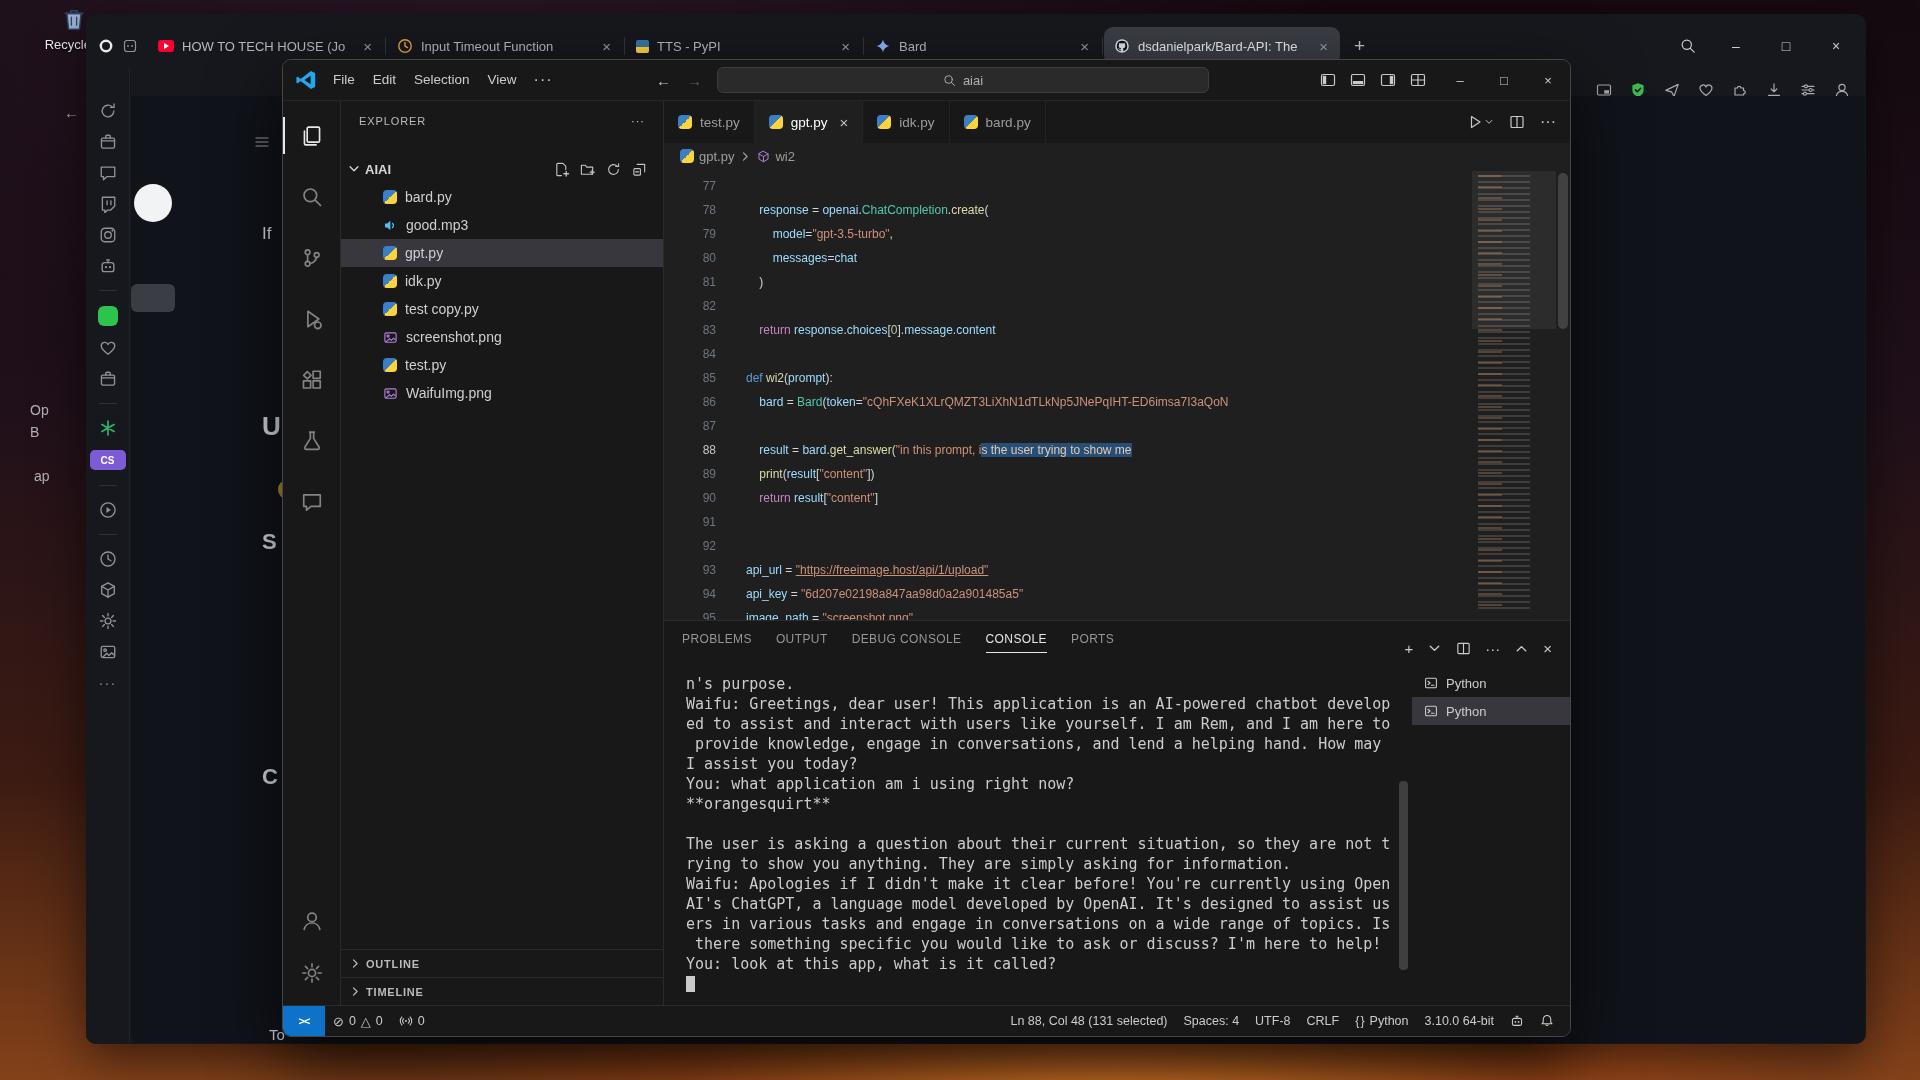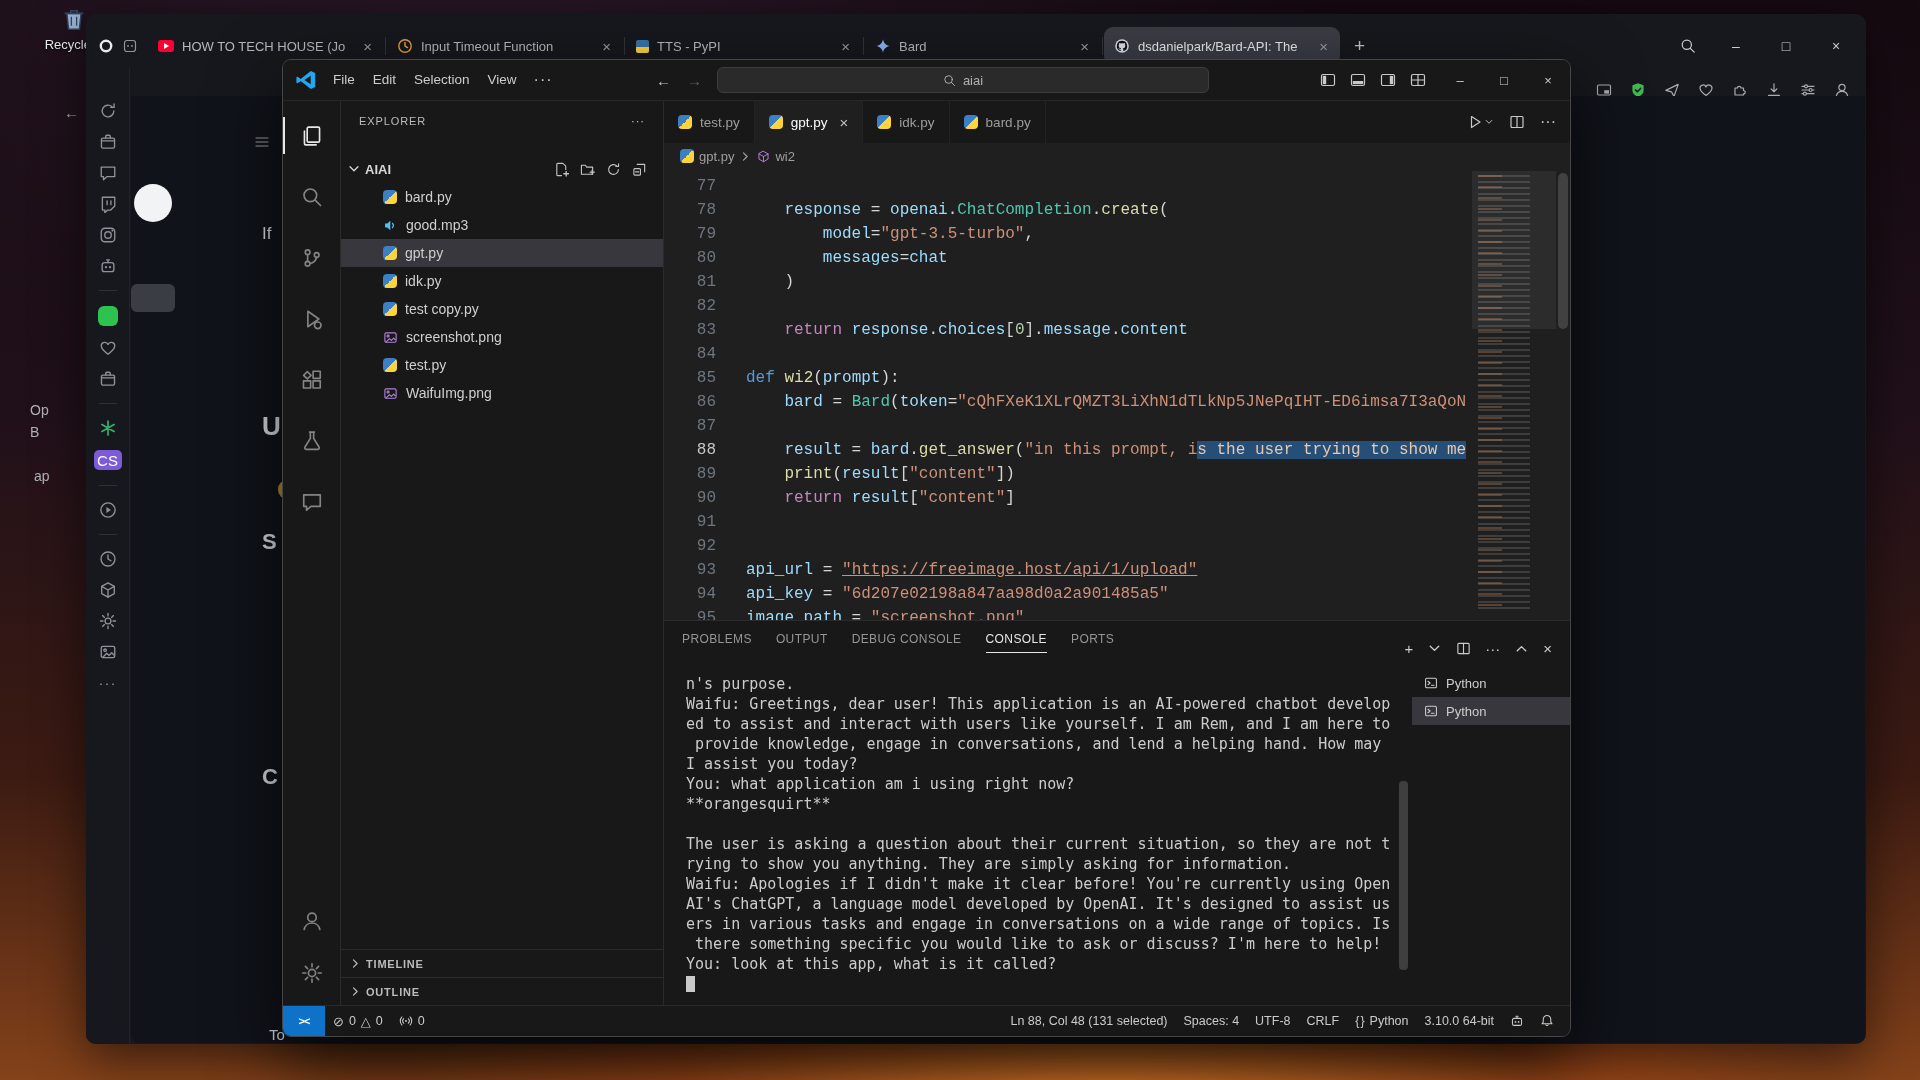--- a/index.html
+++ b/index.html
@@ -31,21 +31,21 @@
   .btab.active{background:#3b3d45;color:#e9eaec}
   .btab:not(.active)::after{content:"";position:absolute;right:-2px;top:10px;bottom:10px;width:1px;background:#33343a}
   .o-newtab{color:#c3c4c8;font-size:19px;margin-left:8px;padding:0 6px}
   .o-winctl{margin-left:auto;display:flex;align-items:center;gap:30px;color:#caccd0;font-size:14px;padding-right:8px}
   .o-winctl .wc{width:20px;text-align:center}
   .o-side{position:absolute;left:0;top:54px;bottom:0;width:44px;background:#17181d;border-right:1px solid #22232a;
     display:flex;flex-direction:column;align-items:center;padding-top:34px;box-sizing:border-box;gap:13px;color:#8e929b}
   .o-side .ic svg{width:18px;height:18px}
   .o-div{width:18px;height:1px;background:#2e3036;margin:2px 0}
   .ic-greensq{width:20px;height:20px;background:#2ec24e;border-radius:6px;display:inline-block}
-  .ic-cs{width:28px;height:20px;background:#7b5cd6;border-radius:5px;color:#fff;font-size:15px;font-weight:400;
+  .ic-cs{width:36px;height:20px;background:#7b5cd6;border-radius:5px;color:#fff;font-size:10px;font-weight:700;
     display:inline-flex;align-items:center;justify-content:center}
   .o-tools{position:absolute;top:62px;right:16px;height:28px;display:flex;gap:18px;align-items:center;color:#a9abb2}
   .o-content{position:absolute;left:45px;top:82px;right:1px;bottom:1px;background:#10131a;border-radius:0 0 9px 9px}
   .gh-frag{position:absolute;color:#d7dde3}
   .pf-0{left:131px;top:128px;font-size:17px}
   .pf-1{left:131px;top:315px;font-size:26px;font-weight:700}
   .pf-2{left:131px;top:433px;font-size:22px;font-weight:600}
   .pf-3{left:131px;top:668px;font-size:22px;font-weight:600}
   .pf-4{left:138px;top:930px;font-size:15px}
   .gh-burger{position:absolute;left:123px;top:38px;color:#9aa2ab}
@@ -105,21 +105,21 @@
   .etab .x{font-size:15px;color:#c0c0c0;margin-left:4px}
   .tabsrow-right{margin-left:auto;display:flex;align-items:center;gap:15px;padding:0 14px;color:#c9c9c9}
   .tabsrow-right .ic svg{width:16px;height:16px}
   .runwrap{display:flex;align-items:center;gap:1px}
   .runwrap .chev svg{width:10px;height:10px}
   .breadcrumb{flex:0 0 26px;display:flex;align-items:center;gap:5px;padding:0 16px;font-size:13px;color:#9f9f9f}
   .breadcrumb .ic svg{width:13px;height:13px}
   .breadcrumb .sym{color:#b180d7}
 
   .code-area{flex:0 0 451px;position:relative;overflow:hidden;background:#1f1f1f;
-    font-family:Liberation Mono, monospace;font-size:16px;line-height:24px;padding-top:5px;box-sizing:border-box}
+    font-family:Liberation Sans, sans-serif;font-size:12px;line-height:24px;padding-top:5px;box-sizing:border-box}
   .code-line{display:flex;height:24px;white-space:pre}
   .ln{flex:0 0 52px;text-align:right;color:#6e7681;user-select:none}
   .ln.cur{color:#c6c6c6}
   .ltext{padding-left:30px}
   .t-p{color:#d4d4d4}.t-v{color:#9cdcfe}.t-k{color:#569cd6}.t-c{color:#c586c0}
   .t-f{color:#dcdcaa}.t-t{color:#4ec9b0}.t-s{color:#ce9178}.t-num{color:#b5cea8}
   .t-u{color:#ce9178;text-decoration:underline}
   .t-x{color:#e8c8b0;background:#264f78}
   .minimap{position:absolute;top:0;right:14px;width:84px;height:451px;background:#1f1f1f}
   .mm-tex{position:absolute;left:6px;top:6px;right:26px;height:438px;
@@ -650,29 +650,29 @@
               <span>WaifuImg.png</span>
             </div>
           </div>
         <div class="sb-secs" id="sb-secs">
             <div class="sec-row">
               <span class="ic">
                 <svg width="16" height="16" viewBox="0 0 16 16" fill="none" stroke="currentColor" stroke-width="1.2" stroke-linecap="round" stroke-linejoin="round">
                   <path d="M5.5 3.5L10 8l-4.5 4.5" stroke-width="1.5"></path>
                 </svg>
               </span>
+              <span>OUTLINE</span>
+            </div>
+            <div class="sec-row">
+              <span class="ic">
+                <svg width="16" height="16" viewBox="0 0 16 16" fill="none" stroke="currentColor" stroke-width="1.2" stroke-linecap="round" stroke-linejoin="round">
+                  <path d="M5.5 3.5L10 8l-4.5 4.5" stroke-width="1.5"></path>
+                </svg>
+              </span>
               <span>TIMELINE</span>
-            </div>
-            <div class="sec-row">
-              <span class="ic">
-                <svg width="16" height="16" viewBox="0 0 16 16" fill="none" stroke="currentColor" stroke-width="1.2" stroke-linecap="round" stroke-linejoin="round">
-                  <path d="M5.5 3.5L10 8l-4.5 4.5" stroke-width="1.5"></path>
-                </svg>
-              </span>
-              <span>OUTLINE</span>
             </div>
           </div>
       </div>
 
       <div class="editor-col">
         <div class="tabsrow">
           <div id="editor-tabs" style="display:flex">
               <div class="etab">
                 <span class="ic-py"></span>
                 <span>test.py</span>

